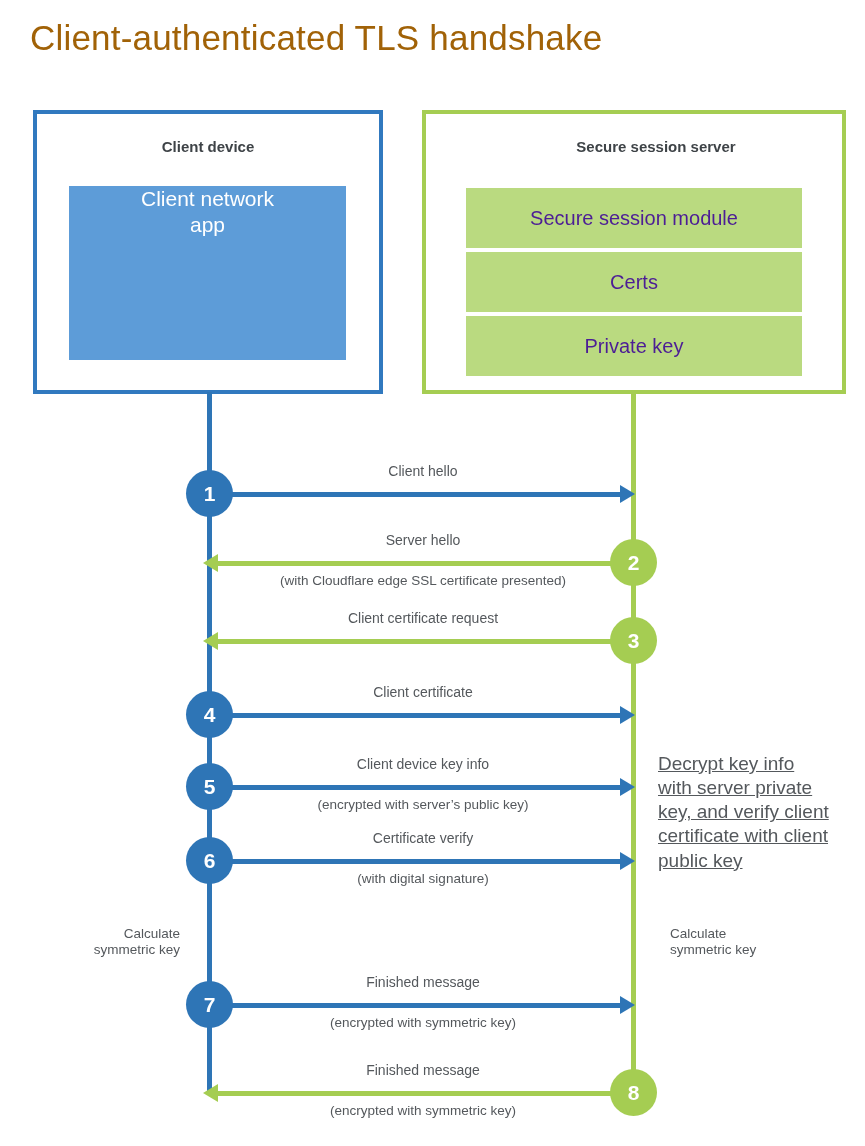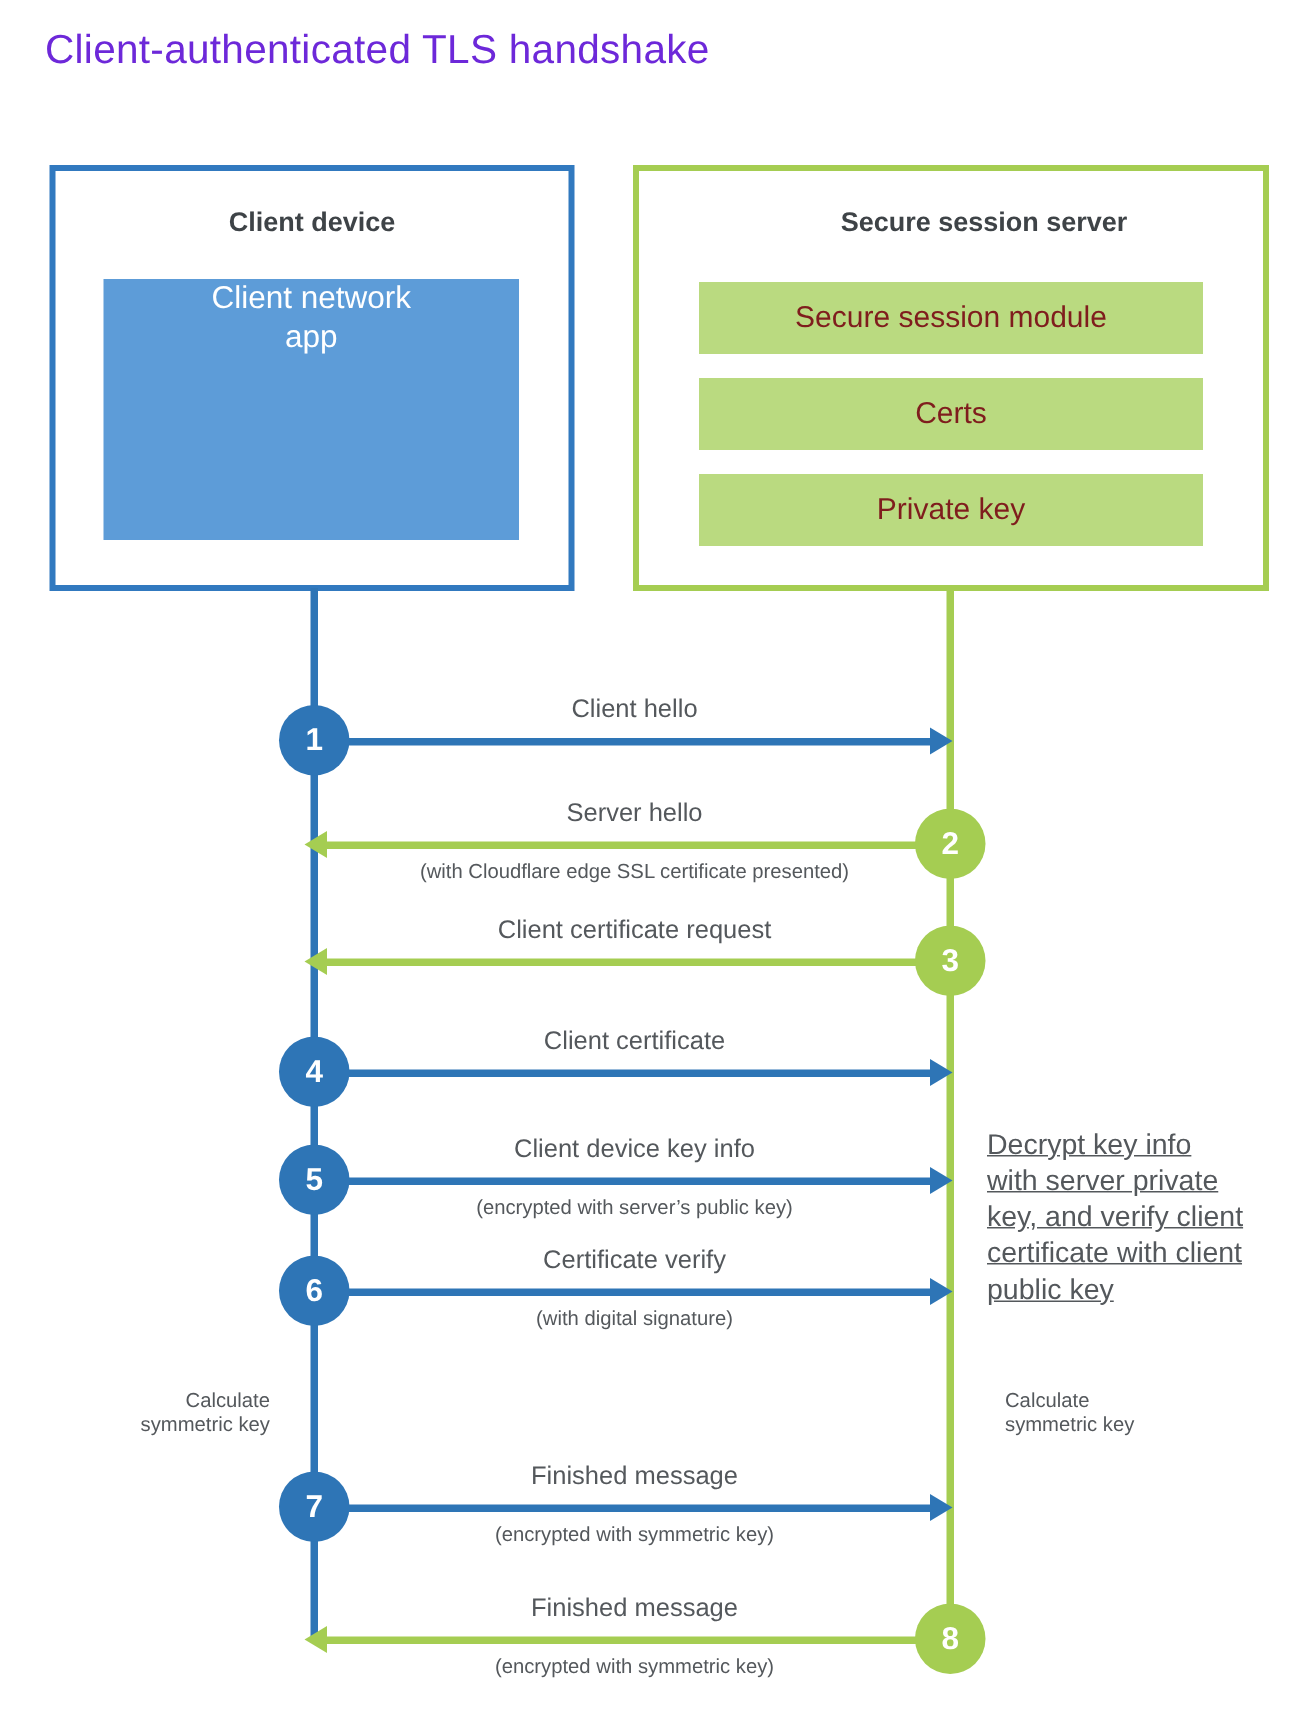--- a/index.html
+++ b/index.html
@@ -7,35 +7,35 @@
     --blue-fill:#5d9cd8;
     --green:#a5cd52;
     --green-fill:#bada80;
     --gray:#54585c;
     --heading:#3e4347;
   }
   *{margin:0;padding:0;box-sizing:border-box;}
   body{background:#fff;font-family:"Liberation Sans","DejaVu Sans",sans-serif;}
   .canvas{position:relative;width:865px;height:1146px;background:#fff;overflow:hidden;}
 
-  .title{position:absolute;left:30px;top:18px;font-size:27px;font-weight:300;
-         color:#6d28d9;letter-spacing:.2px;}
+  .title{position:absolute;left:30px;top:18px;font-size:35px;font-weight:300;
+         color:#a16207;letter-spacing:.2px;}
 
   
   .actor{position:absolute;top:110px;background:#fff;}
   .actor.client{left:33px;width:350px;height:284px;border:4px solid #3179bf;}
   .actor.server{left:422px;width:424px;height:284px;border:4px solid var(--green);padding-left:44px;}
-  .actor-title{margin-top:24px;text-align:center;font-size:18px;font-weight:700;color:var(--heading);}
+  .actor-title{margin-top:24px;text-align:center;font-size:15px;font-weight:700;color:var(--heading);}
 
   .client-app{position:absolute;left:32px;top:72px;width:277px;height:174px;background:var(--blue-fill);
               display:flex;justify-content:center;}
   .client-app span{display:block;width:165px;text-align:center;color:#fff;font-size:21px;line-height:1.25;}
 
-  .server-bar{position:absolute;left:40px;width:336px;height:48px;background:var(--green-fill);
-              display:flex;align-items:center;justify-content:center;color:#7f1d1d;font-size:20px;}
+  .server-bar{position:absolute;left:40px;width:336px;height:60px;background:var(--green-fill);
+              display:flex;align-items:center;justify-content:center;color:#4c1d95;font-size:20px;}
   .server-bar.b1{top:74px;} .server-bar.b2{top:138px;} .server-bar.b3{top:202px;}
 
   
   .lifeline{position:absolute;width:5px;top:392px;height:703px;}
   .lifeline.blue{left:207px;background:var(--blue);}
   .lifeline.green{left:631px;background:var(--green);}
 
   
   .step{position:absolute;inset:0;pointer-events:none;}
   .step .circle{position:absolute;top:calc(var(--y) - 24px);width:47px;height:47px;border-radius:50%;
@@ -43,21 +43,21 @@
   .step.blue .circle{left:186px;background:var(--blue);}
   .step.green .circle{left:610px;background:var(--green);}
   .step .aline{position:absolute;top:calc(var(--y) - 2px);height:5px;}
   .step.blue .aline{left:232px;width:389px;background:var(--blue);}
   .step.green .aline{left:216px;width:396px;background:var(--green);}
   .step .ahead{position:absolute;top:calc(var(--y) - 9px);width:0;height:0;
                border-top:9px solid transparent;border-bottom:9px solid transparent;}
   .step.blue .ahead{left:620px;border-left:15px solid var(--blue);}
   .step.green .ahead{left:203px;border-right:15px solid var(--green);}
   .step .alabel{position:absolute;left:231px;width:384px;text-align:center;
-                top:calc(var(--y) - 31px);font-size:17px;color:var(--gray);}
+                top:calc(var(--y) - 31px);font-size:14px;color:var(--gray);}
   .step .asub{position:absolute;left:231px;width:384px;text-align:center;
               top:calc(var(--y) + 10px);font-size:13.5px;color:var(--gray);}
   .s1{--y:494px;} .s2{--y:563px;} .s3{--y:641px;} .s4{--y:715px;}
   .s5{--y:787px;} .s6{--y:861px;} .s7{--y:1005px;} .s8{--y:1093px;}
 
   
   .note-right{position:absolute;left:658px;top:752px;width:172px;font-size:19px;
               line-height:1.27;color:var(--gray);text-decoration:underline;}
   .calc{position:absolute;top:926px;width:100px;font-size:13.5px;line-height:1.22;color:var(--gray);}
   .calc.left{left:80px;text-align:right;}

